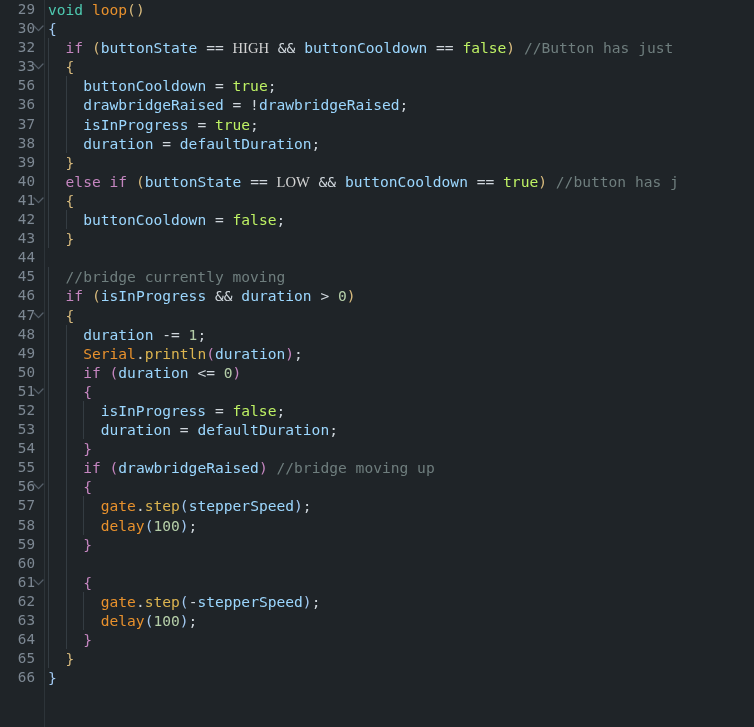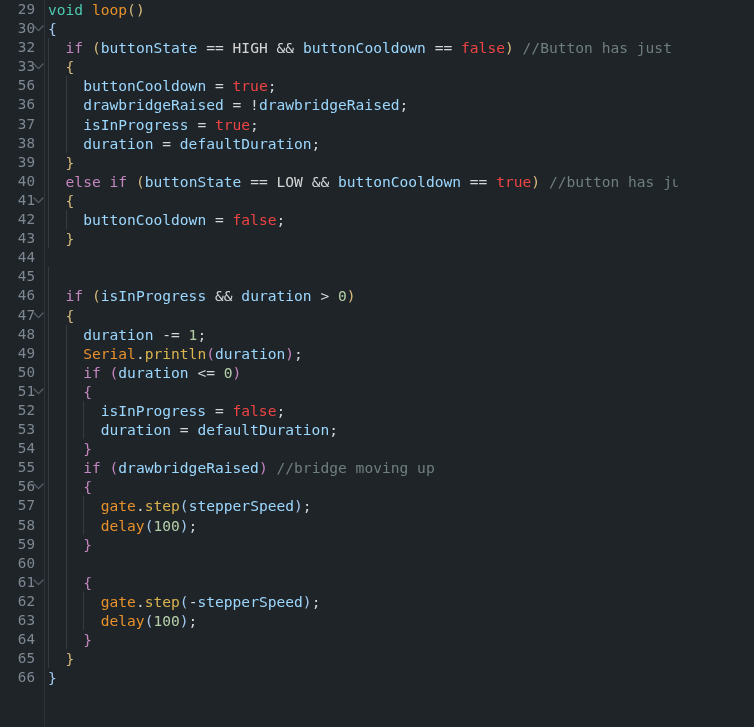--- a/index.html
+++ b/index.html
@@ -74,22 +74,22 @@
     top:0;
     width:1px; height:19.1px;
     background:#343c42;
   }
   
   .t-type    { color:#4ec9b0; }
   .t-fn      { color:#e8912d; }
   .t-method  { color:#dcb450; }
   .t-var     { color:#9cd7fe; }
   .t-kw      { color:#c586c0; }
-  .t-bool    { color:#ef4444; }
-  .t-const   { color:#d4d4d4; }
+  .t-bool    { color:#bef264; }
+  .t-const   { color:#d4d4d4;font-family:Liberation Serif, serif; }
   .t-num     { color:#b5cea8; }
   .t-cmt     { color:#6f7e7e; }
   .t-op      { color:#cfd6dc; }
   .t-punc    { color:#cfd6dc; }
   .b-0       { color:#a1c8f0; }
   .b-1       { color:#d7ba7d; }
   .b-2       { color:#c586c0; }
   .b-3       { color:#a1c8f0; }
 </style>
 </head>
@@ -112,21 +112,21 @@
         <div class="row"><div class="gutter">37</div><div class="indents"><span class="iguide" style="left: 0px;"></span><span class="iguide" style="left: 17.56px;"></span></div><div class="code"><span class="t-op">    </span><span class="t-var">isInProgress</span><span class="t-op"> = </span><span class="t-bool">true</span><span class="t-punc">;</span></div></div>
         <div class="row"><div class="gutter">38</div><div class="indents"><span class="iguide" style="left: 0px;"></span><span class="iguide" style="left: 17.56px;"></span></div><div class="code"><span class="t-op">    </span><span class="t-var">duration</span><span class="t-op"> = </span><span class="t-var">defaultDuration</span><span class="t-punc">;</span></div></div>
         <div class="row"><div class="gutter">39</div><div class="indents"><span class="iguide" style="left: 0px;"></span></div><div class="code"><span class="t-op">  </span><span class="b-1">}</span></div></div>
         <div class="row"><div class="gutter">40</div><div class="indents"><span class="iguide" style="left: 0px;"></span></div><div class="code"><span class="t-op">  </span><span class="t-kw">else</span><span class="t-op"> </span><span class="t-kw">if</span><span class="t-op"> </span><span class="b-1">(</span><span class="t-var">buttonState</span><span class="t-op"> == </span><span class="t-const">LOW</span><span class="t-op"> &amp;&amp; </span><span class="t-var">buttonCooldown</span><span class="t-op"> == </span><span class="t-bool">true</span><span class="b-1">)</span><span class="t-op"> </span><span class="t-cmt">//button has just been let go of</span></div></div>
         <div class="row"><div class="gutter">41</div><div class="fold"><svg width="11" height="7" viewBox="0 0 11 7">
               <path d="M1 1 L5.5 5.6 L10 1" fill="none" stroke="#56606a" stroke-width="1.35" stroke-linecap="round" stroke-linejoin="round"></path>
             </svg></div><div class="indents"><span class="iguide" style="left: 0px;"></span></div><div class="code"><span class="t-op">  </span><span class="b-1">{</span></div></div>
         <div class="row"><div class="gutter">42</div><div class="indents"><span class="iguide" style="left: 0px;"></span><span class="iguide" style="left: 17.56px;"></span></div><div class="code"><span class="t-op">    </span><span class="t-var">buttonCooldown</span><span class="t-op"> = </span><span class="t-bool">false</span><span class="t-punc">;</span></div></div>
         <div class="row"><div class="gutter">43</div><div class="indents"><span class="iguide" style="left: 0px;"></span></div><div class="code"><span class="t-op">  </span><span class="b-1">}</span></div></div>
         <div class="row"><div class="gutter">44</div><div class="code"></div></div>
-        <div class="row"><div class="gutter">45</div><div class="indents"><span class="iguide" style="left: 0px;"></span></div><div class="code"><span class="t-op">  </span></div></div>
+        <div class="row"><div class="gutter">45</div><div class="indents"><span class="iguide" style="left: 0px;"></span></div><div class="code"><span class="t-op">  </span><span class="t-cmt">//bridge currently moving</span></div></div>
         <div class="row"><div class="gutter">46</div><div class="indents"><span class="iguide" style="left: 0px;"></span></div><div class="code"><span class="t-op">  </span><span class="t-kw">if</span><span class="t-op"> </span><span class="b-1">(</span><span class="t-var">isInProgress</span><span class="t-op"> &amp;&amp; </span><span class="t-var">duration</span><span class="t-op"> &gt; </span><span class="t-num">0</span><span class="b-1">)</span></div></div>
         <div class="row"><div class="gutter">47</div><div class="fold"><svg width="11" height="7" viewBox="0 0 11 7">
               <path d="M1 1 L5.5 5.6 L10 1" fill="none" stroke="#56606a" stroke-width="1.35" stroke-linecap="round" stroke-linejoin="round"></path>
             </svg></div><div class="indents"><span class="iguide" style="left: 0px;"></span></div><div class="code"><span class="t-op">  </span><span class="b-1">{</span></div></div>
         <div class="row"><div class="gutter">48</div><div class="indents"><span class="iguide" style="left: 0px;"></span><span class="iguide" style="left: 17.56px;"></span></div><div class="code"><span class="t-op">    </span><span class="t-var">duration</span><span class="t-op"> -= </span><span class="t-num">1</span><span class="t-punc">;</span></div></div>
         <div class="row"><div class="gutter">49</div><div class="indents"><span class="iguide" style="left: 0px;"></span><span class="iguide" style="left: 17.56px;"></span></div><div class="code"><span class="t-op">    </span><span class="t-fn">Serial</span><span class="t-op">.</span><span class="t-method">println</span><span class="b-2">(</span><span class="t-var">duration</span><span class="b-2">)</span><span class="t-punc">;</span></div></div>
         <div class="row"><div class="gutter">50</div><div class="indents"><span class="iguide" style="left: 0px;"></span><span class="iguide" style="left: 17.56px;"></span></div><div class="code"><span class="t-op">    </span><span class="t-kw">if</span><span class="t-op"> </span><span class="b-2">(</span><span class="t-var">duration</span><span class="t-op"> &lt;= </span><span class="t-num">0</span><span class="b-2">)</span></div></div>
         <div class="row"><div class="gutter">51</div><div class="fold"><svg width="11" height="7" viewBox="0 0 11 7">
               <path d="M1 1 L5.5 5.6 L10 1" fill="none" stroke="#56606a" stroke-width="1.35" stroke-linecap="round" stroke-linejoin="round"></path>
             </svg></div><div class="indents"><span class="iguide" style="left: 0px;"></span><span class="iguide" style="left: 17.56px;"></span></div><div class="code"><span class="t-op">    </span><span class="b-2">{</span></div></div>

